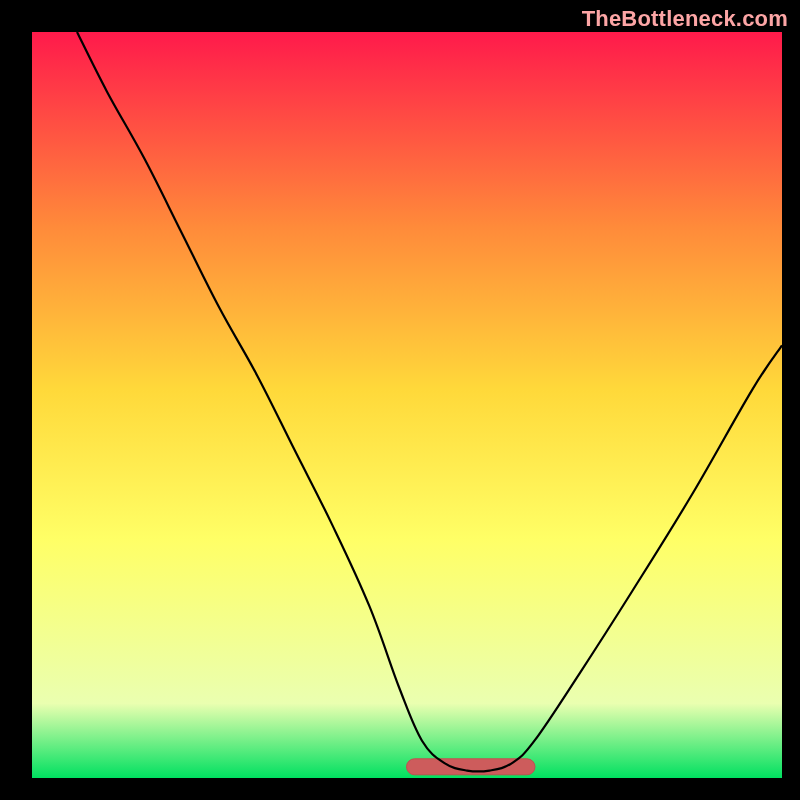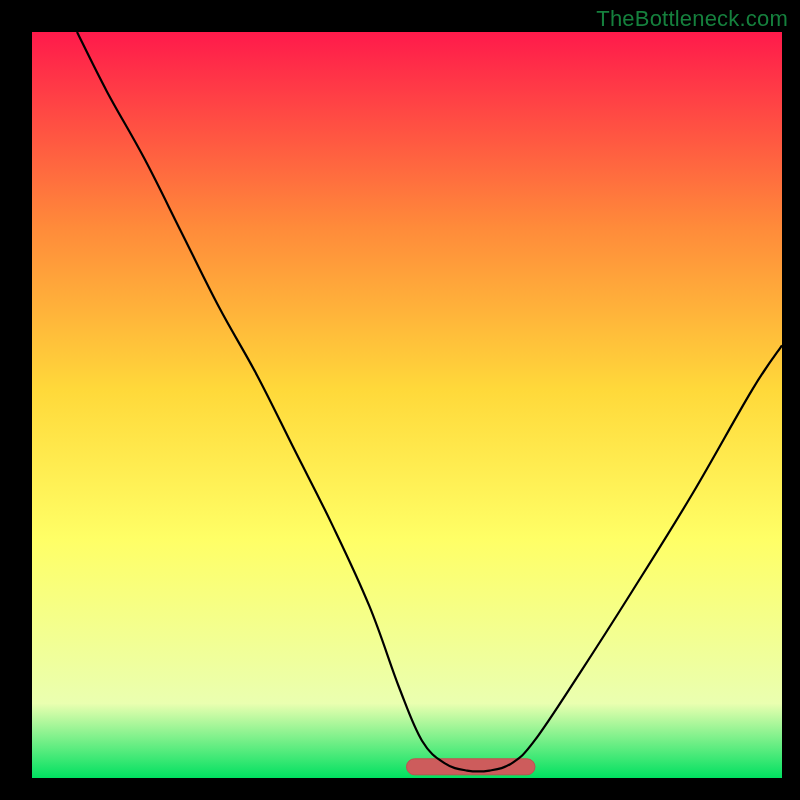--- a/index.html
+++ b/index.html
@@ -16,23 +16,23 @@
     left: 0;
     top: 0;
     width: 800px;
     height: 800px;
     background: #000;
   }
   .watermark {
     position: absolute;
     top: 6px;
     right: 12px;
-    color: #15803d;
+    color: #fca5a5;
     font-size: 22px;
-    font-weight: 400;
+    font-weight: 700;
     letter-spacing: 0.2px;
     z-index: 5;
   }
   svg {
     position: absolute;
     left: 0;
     top: 0;
   }
 </style>
 </head>

